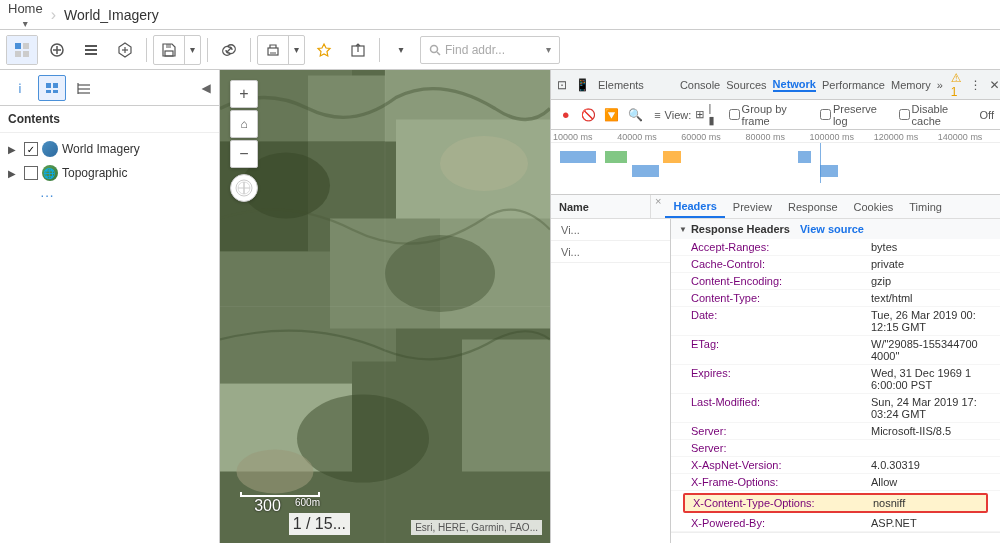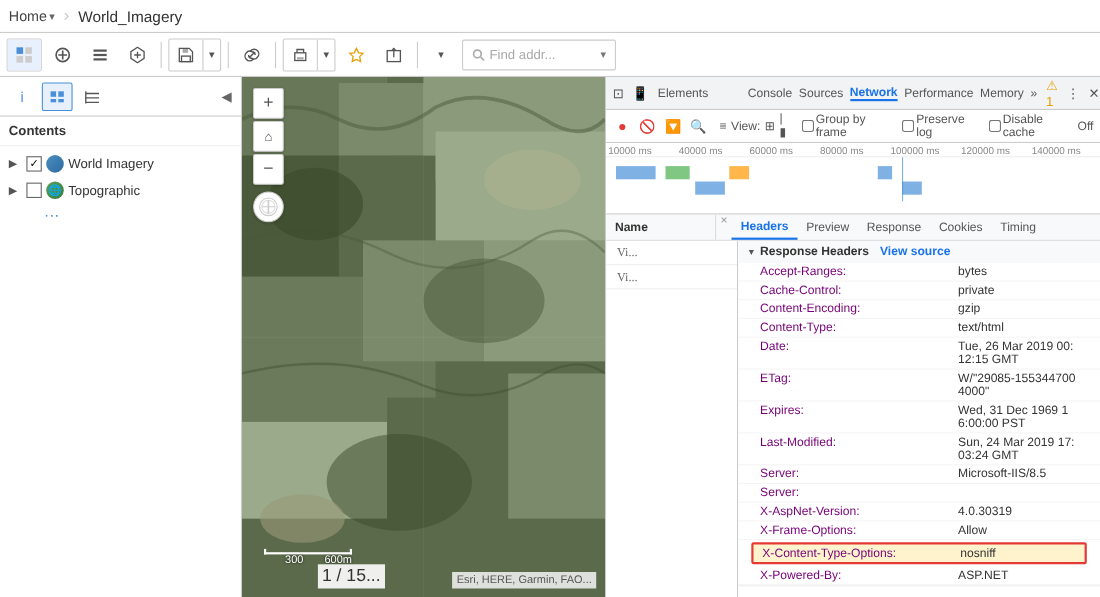--- a/index.html
+++ b/index.html
@@ -1,20 +1,20 @@
 <!DOCTYPE html>
 <html><head>
   <meta charset="utf-8">
   <style>
     * { margin: 0; padding: 0; box-sizing: border-box; }
     body { font-family: 'Segoe UI', Arial, sans-serif; font-size: 12px; background: #fff; width: 1000px; height: 543px; overflow: hidden; display: flex; flex-direction: column; }
 
     
     .top-bar { height: 30px; background: #fff; border-bottom: 1px solid #ccc; display: flex; align-items: center; padding: 0 8px; gap: 6px; flex-shrink: 0; }
-    .home-btn { display: flex; align-items: center; gap: 2px; font-size: 13px; color: #444; cursor: pointer; }
+    .home-btn { display: flex; align-items: center; gap: 2px; font-size: 13px; color: #444; cursor: pointer; flex-direction: column; }
     .home-btn .arrow { font-size: 10px; color: #666; }
     .separator { color: #ccc; font-size: 16px; margin: 0 2px; }
     .page-title { font-size: 14px; font-weight: 500; color: #333; }
 
     
     .toolbar { height: 40px; background: #fff; border-bottom: 1px solid #ccc; display: flex; align-items: center; padding: 0 6px; gap: 4px; flex-shrink: 0; }
     .toolbar-btn { width: 30px; height: 28px; display: flex; align-items: center; justify-content: center; cursor: pointer; border: 1px solid transparent; border-radius: 2px; font-size: 14px; color: #555; }
     .toolbar-btn.active { background: #e8f0fe; border-color: #4a90d9; }
     .toolbar-btn-group { display: flex; border: 1px solid #ccc; border-radius: 2px; }
     .toolbar-btn-group .toolbar-btn { border: none; border-radius: 0; }
@@ -64,21 +64,21 @@
     .dt-btn { width: 20px; height: 20px; display: flex; align-items: center; justify-content: center; cursor: pointer; color: #555; font-size: 12px; }
     .dt-btn.record { color: #e53935; }
     .timeline-area { height: 65px; border-bottom: 1px solid #ccc; background: #fff; position: relative; overflow: hidden; }
     .timeline-labels { display: flex; font-size: 10px; color: #888; padding: 2px 0 0 0; border-bottom: 1px solid #eee; }
     .timeline-labels span { flex: 1; text-align: left; padding-left: 2px; font-size: 9px; }
     .timeline-bars { height: 40px; position: relative; }
     .tl-bar { position: absolute; height: 12px; top: 8px; background: #4a90d9; opacity: 0.7; }
 
     
     .network-body { display: flex; flex: 1; overflow: hidden; }
-    .network-left { width: 120px; flex-shrink: 0; border-right: 1px solid #ccc; overflow-y: auto; font-family: Liberation Serif, serif; }
+    .network-left { width: 120px; flex-shrink: 0; border-right: 1px solid #ccc; overflow-y: auto; }
     .network-item { height: 22px; display: flex; align-items: center; padding: 0 6px; font-size: 11px; color: #333; cursor: pointer; border-bottom: 1px solid #f0f0f0; white-space: nowrap; overflow: hidden; text-overflow: ellipsis; }
     .vi-text { font-size: 11px; color: #666; padding: 2px 4px; }
 
     
     .headers-panel { flex: 1; overflow-y: auto; padding: 0; }
     .headers-section { border-bottom: 1px solid #eee; }
     .headers-section-title { display: flex; align-items: center; padding: 4px 8px; background: #f8f9fa; font-size: 11px; font-weight: 600; color: #333; cursor: pointer; gap: 4px; }
     .headers-section-title .triangle { font-size: 8px; color: #555; }
     .view-source { color: #1a73e8; font-size: 11px; cursor: pointer; margin-left: 6px; }
     .header-row { display: flex; padding: 2px 20px; font-size: 11px; border-bottom: 1px solid #f5f5f5; }
@@ -277,21 +277,21 @@
             <line x1="9" y1="3" x2="9" y2="15" stroke="#ccc" stroke-width="1.5"></line>
             <line x1="3" y1="9" x2="15" y2="9" stroke="#ccc" stroke-width="1"></line>
           </svg>
       </div>
     </div>
 
     <div class="map-scale">
       <div class="scale-bar" style="border-bottom: 2px solid #fff; border-left: 2px solid #fff; border-right: 2px solid #fff; width: 80px; height: 5px;"></div>
       <div class="scale-labels">
         <span style="color:#fff;text-shadow:0 0 2px #000;font-size:10px;"></span>
-        <span style="color:#fff;text-shadow:0 0 2px #000;font-size:10px;">300</span>
+        <span style="color:#fff;text-shadow:0 0 2px #000;font-size:16px;">300</span>
         <span style="color:#fff;text-shadow:0 0 2px #000;font-size:10px;">600m</span>
       </div>
     </div>
 
     <div class="map-attribution">Esri, HERE, Garmin, FAO...</div>
     <div class="map-page-info">1 / 15...</div>
   </div>
 
   <div class="devtools-panel">
 

